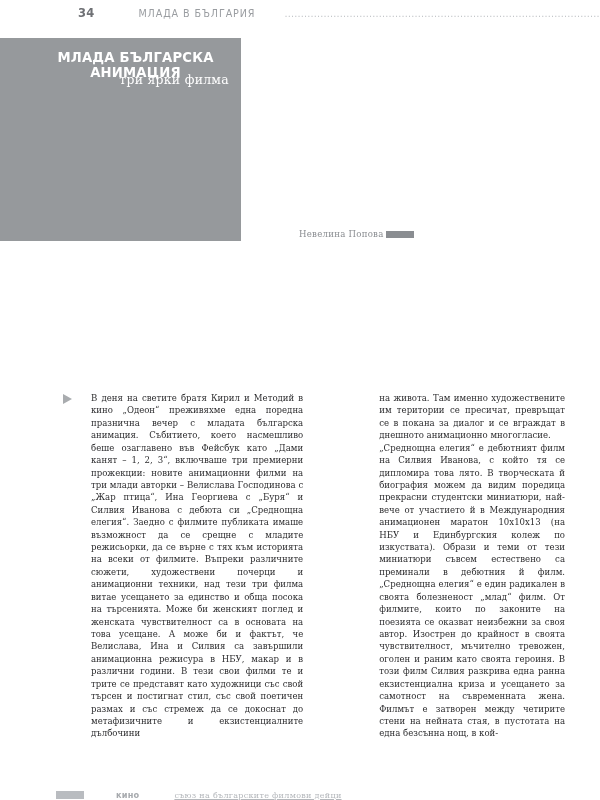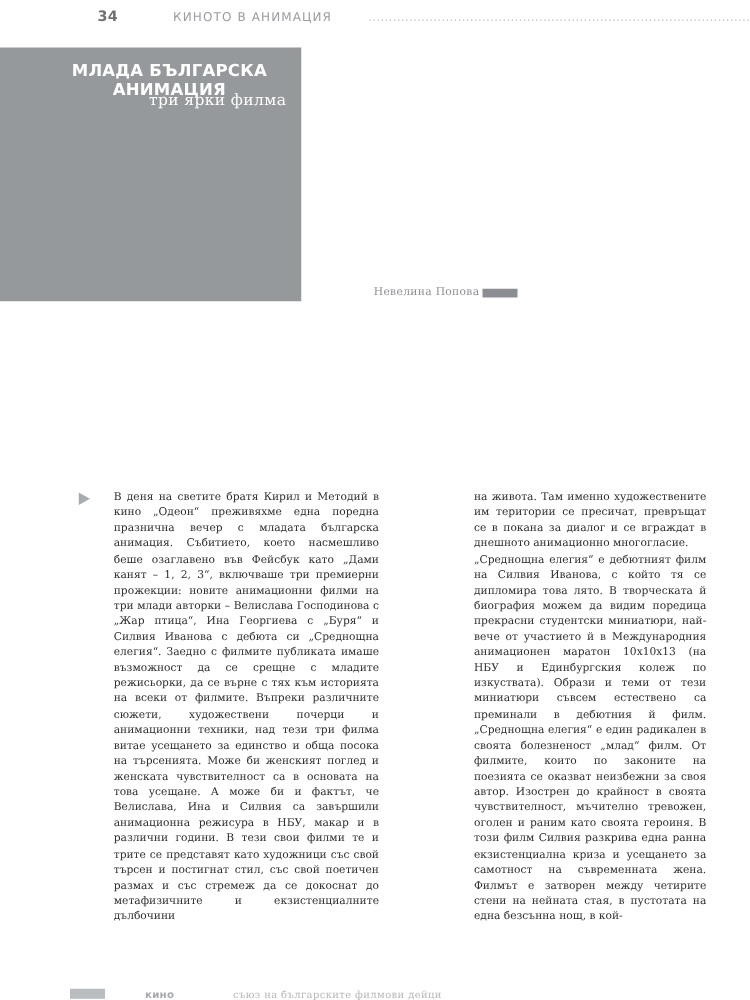--- a/index.html
+++ b/index.html
@@ -163,31 +163,32 @@
     font-weight: 700;
     color: #a6a9ad;
     letter-spacing: .2px;
   }
   .footer-tag {
     font-family: "DejaVu Serif", serif;
     font-size: 8px;
     font-weight: 400;
     color: #b4b7bb;
     letter-spacing: .3px;
-    margin-left: 15px;
+    margin-left: 3px;
+    text-decoration: underline;
   }
 </style>
 </head>
 <body>
 
 <div class="page">
 
   <div class="run-head">
     <span class="folio">34</span>
-    <span class="run-title">КИНОТО В АНИМАЦИЯ</span>
+    <span class="run-title">МЛАДА В БЪЛГАРИЯ</span>
     <span class="run-dots">................................................................................................................................................................................................</span>
   </div>
 
   <div class="hero">
     <div class="hero-title">МЛАДА БЪЛГАРСКА АНИМАЦИЯ</div>
     <div class="hero-sub">три ярки филма</div>
   </div>
 
   <div class="byline">
     <span class="byline-name">Невелина Попова</span>

